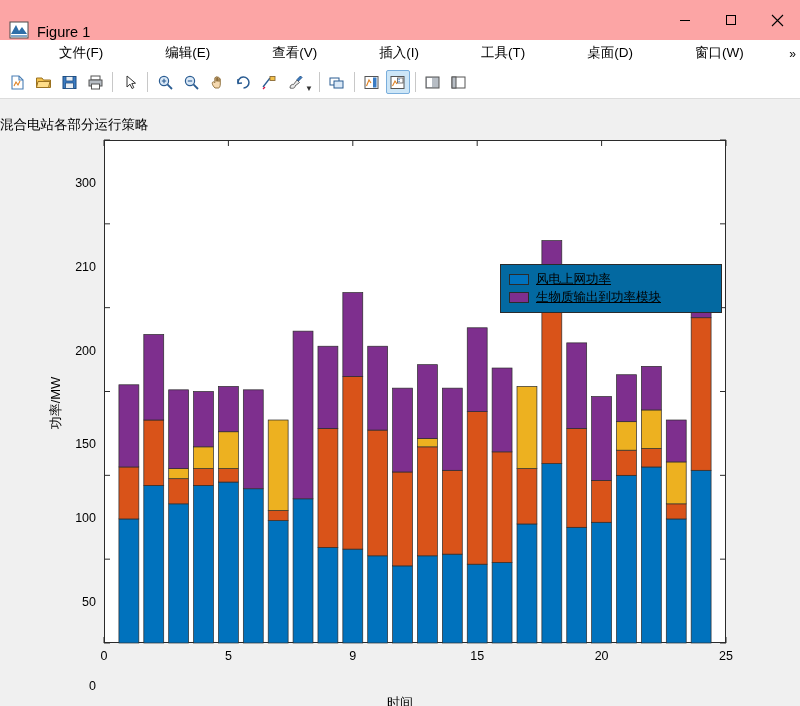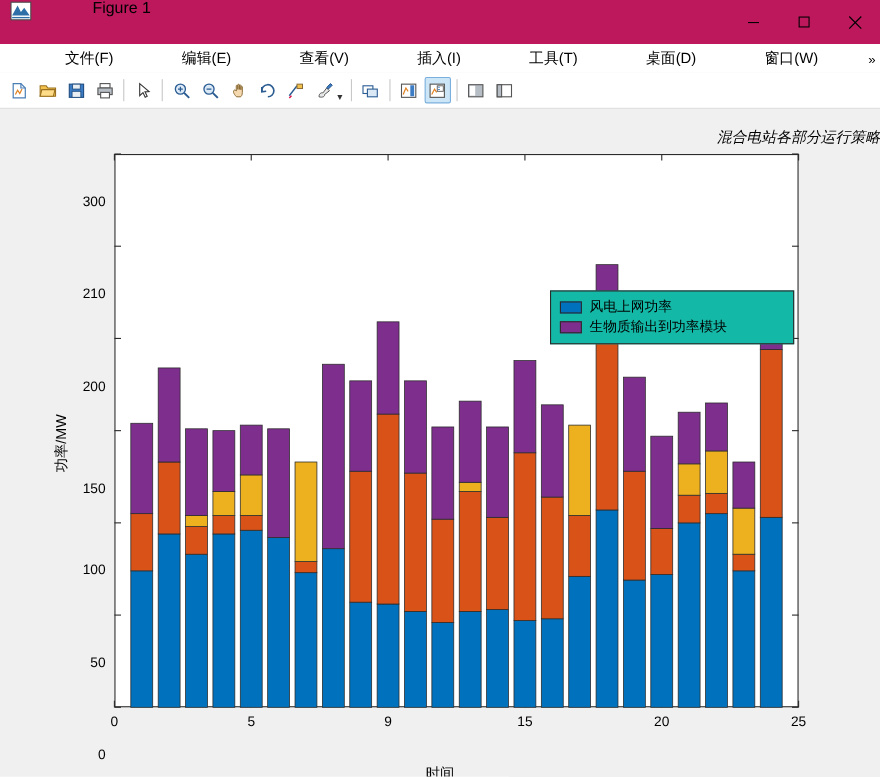--- a/index.html
+++ b/index.html
@@ -17,26 +17,25 @@
     position: relative;
     width: 800px;
     height: 706px;
     background: #f0f0f0;
     display: flex;
     flex-direction: column;
   }
   
   .titlebar {
     height: 40px;
-    background: #be185d;
-    display: flex;
-    align-items: flex-start;
+    background: #fca5a5;
+    display: flex;
+    align-items: flex-end;
     flex: 0 0 auto;
     border-bottom: none;
-    gap: 47px;
   }
   .title-icon {
     width: 20px;
     height: 20px;
     margin-left: 9px;
     margin-right: 8px;
     position: relative;
     flex: 0 0 auto;
   }
   .title-icon svg { display: block; }
@@ -128,25 +127,24 @@
   .figure {
     flex: 1 1 auto;
     background: #f0f0f0;
     position: relative;
   }
   .chart-title {
     position: absolute;
     left: 0;
     right: 0;
     top: 17px;
-    text-align: right;
+    text-align: left;
     font-size: 13.5px;
     color: #000;
     font-family: "Liberation Sans", sans-serif;
-    font-style: italic;
   }
   .plot-box {
     position: absolute;
     left: 104px;
     top: 41px;
     width: 622px;
     height: 503px;
     background: #ffffff;
     border: 1px solid #2b2b2b;
     box-sizing: border-box;
@@ -190,24 +188,25 @@
     transform: translateX(-50%);
   }
   svg.bars {
     position: absolute;
     left: 0;
     top: 0;
   }
   
   .legend {
     position: absolute;
-    background: #14b8a6;
+    background: #0369a1;
     border: 1px solid #2b2b2b;
     padding: 5px 8px 6px 8px;
     box-sizing: border-box;
+    text-decoration: underline;
   }
   .legend-row {
     display: flex;
     align-items: center;
     height: 18px;
   }
   .legend-swatch {
     width: 20px;
     height: 11px;
     border: 1px solid #2b2b2b;

